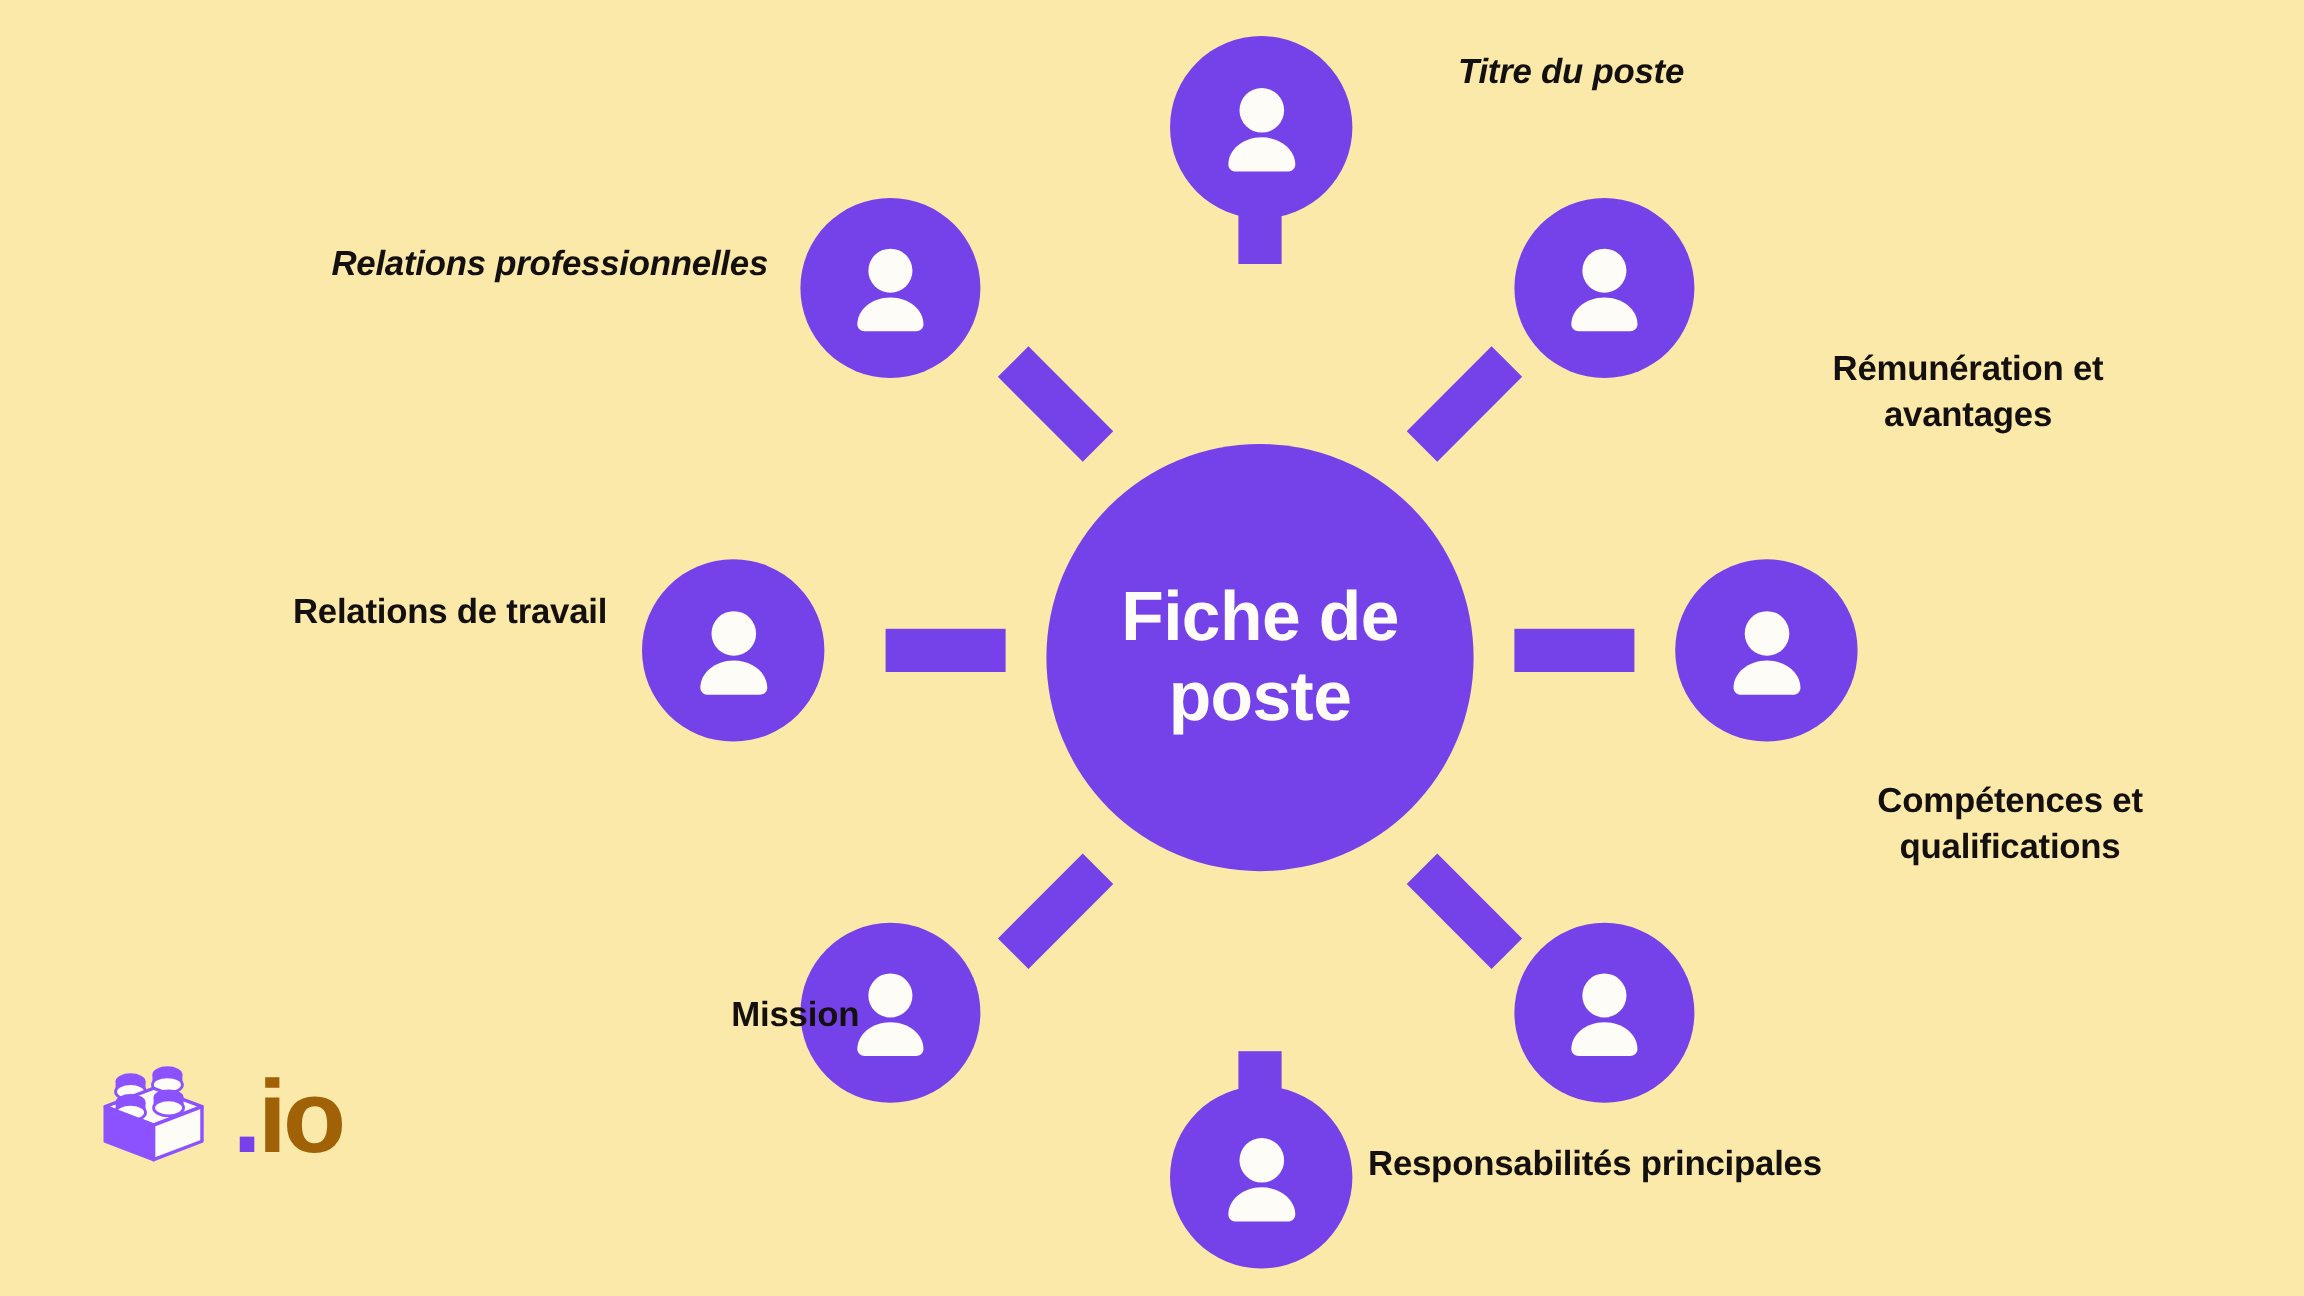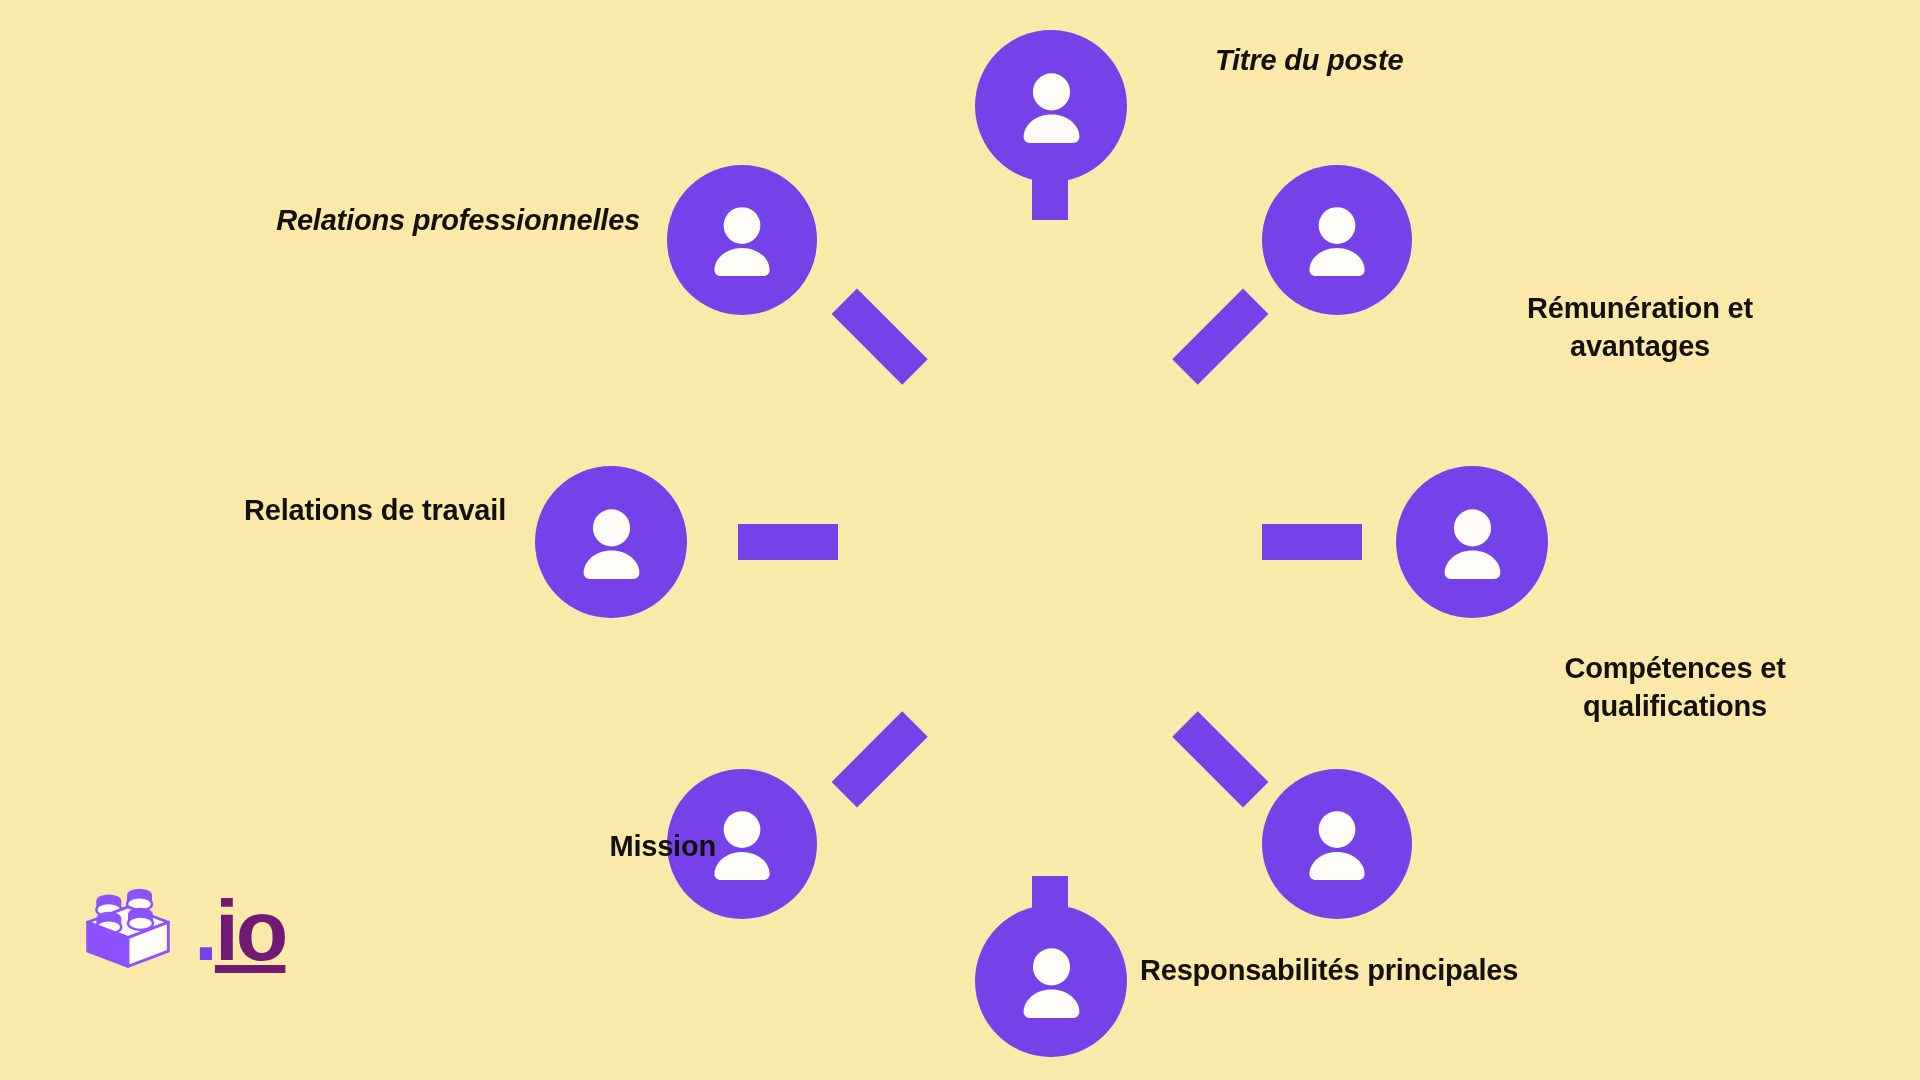--- a/index.html
+++ b/index.html
@@ -92,21 +92,21 @@
   .logo-word {
     font-size: 86px;
     font-weight: bold;
     letter-spacing: -3px;
     line-height: 1;
     color: #14100f;
     display: flex;
     align-items: baseline;
   }
   .logo-dot { color: #7542ea; }
-  .logo-io  { color: #701a75; text-decoration: underline; }
+  .logo-io  { color: #a16207; }
 </style>
 </head>
 <body>
 
 <div id="canvas">
 
   <div id="spokes">
       <div class="spoke" style="left: 1050px; top: 202px; width: 98px; height: 36px; transform: rotate(-90deg);"></div>
       <div class="spoke" style="left: 1185px; top: 354px; width: 100px; height: 36px; transform: rotate(-45deg);"></div>
       <div class="spoke" style="left: 1262px; top: 524px; width: 100px; height: 36px; transform: rotate(0deg);"></div>
@@ -189,20 +189,24 @@
       <div class="label ctr" style="left: 1480px; top: 290px; width: 320px;">Rémunération et
 avantages</div>
       <div class="label ctr" style="left: 1510px; top: 650px; width: 330px;">Compétences et
 qualifications</div>
       <div class="label lft" style="left: 1140px; top: 952px; width: 420px;">Responsabilités principales</div>
       <div class="label rgt" style="left: 516px; top: 828px; width: 200px; text-align: right;">Mission</div>
       <div class="label rgt" style="left: 126px; top: 492px; width: 380px;">Relations de travail</div>
       <div class="label rgt" style="left: 170px; top: 202px; width: 470px; font-style: italic;">Relations professionnelles</div>
     </div>
 
+  <div class="hub">
+    <div class="hub-text">Fiche de
+poste</div>
+  </div>
 
   <div class="logo">
     <span>
       <svg width="96" height="96" viewBox="0 0 100 100">
 
         <ellipse cx="30" cy="22" rx="13" ry="7" fill="#8c52ff"></ellipse>
         <ellipse cx="62" cy="16" rx="13" ry="7" fill="#8c52ff"></ellipse>
         <rect x="17" y="22" width="26" height="9" fill="#8c52ff"></rect>
         <rect x="49" y="16" width="26" height="9" fill="#8c52ff"></rect>
         <ellipse cx="30" cy="31" rx="13" ry="7" fill="#fdfcf7" stroke="#8c52ff" stroke-width="2.5"></ellipse>

